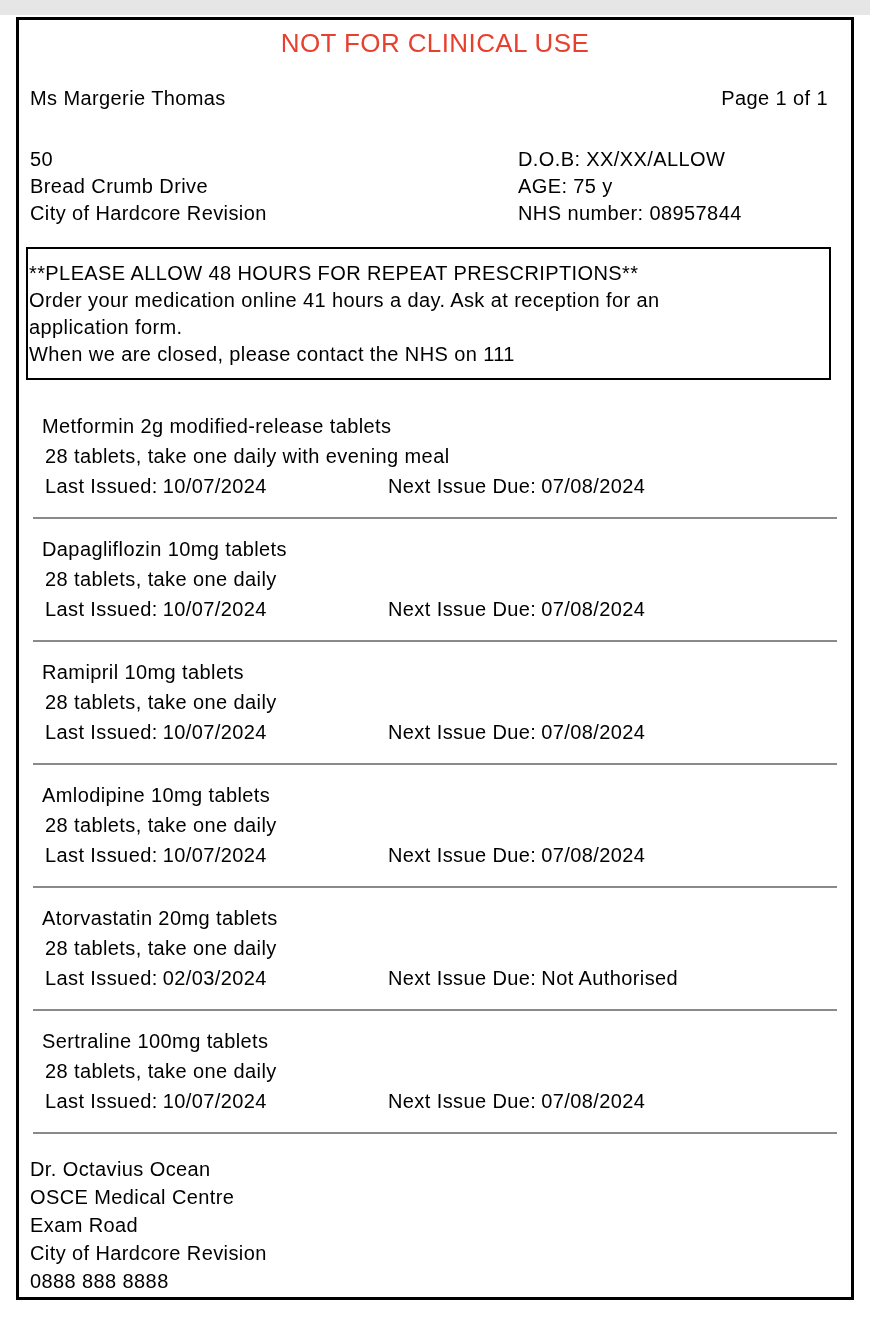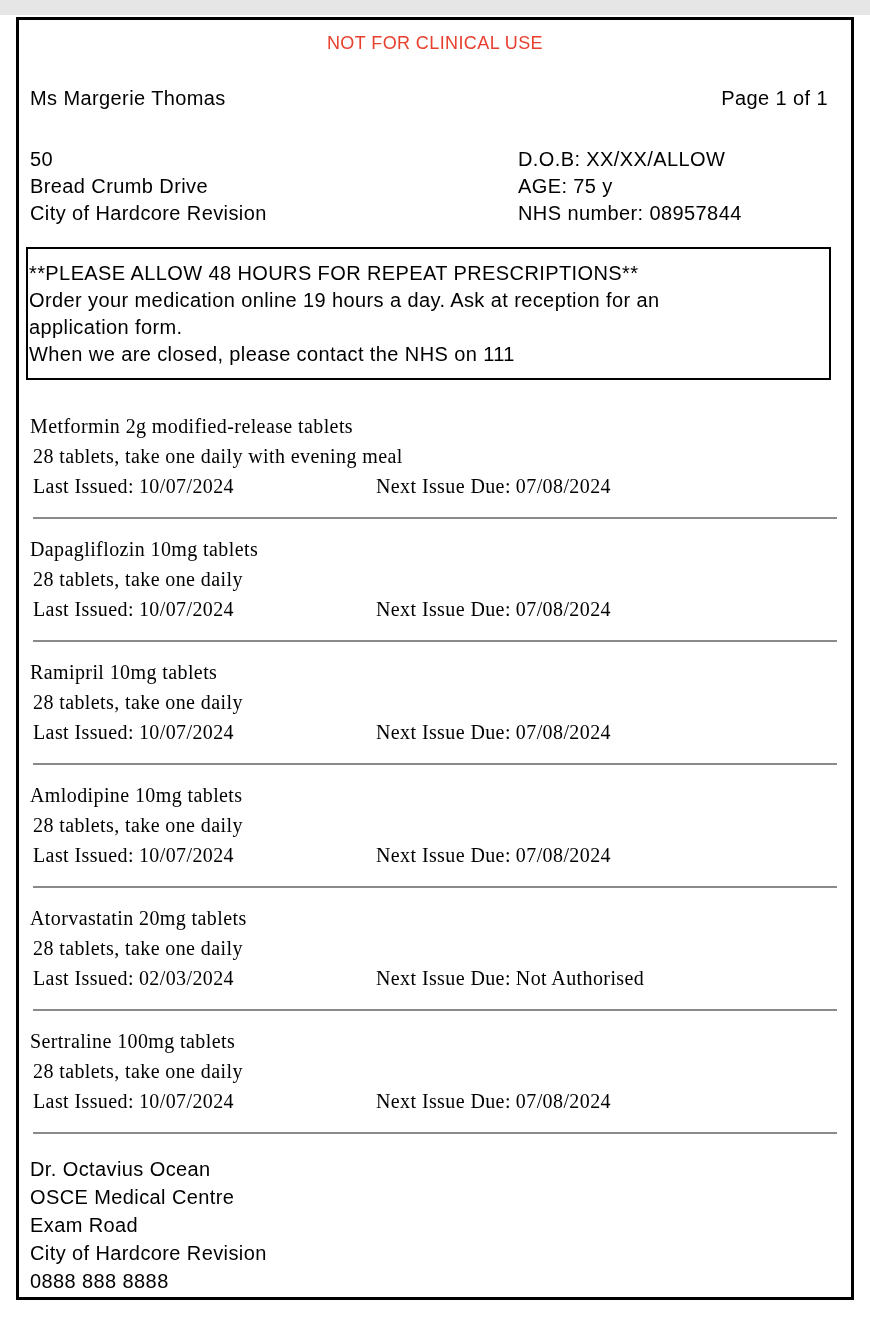--- a/index.html
+++ b/index.html
@@ -14,39 +14,39 @@
   }
   .canvas { position:absolute; left:0; top:0; width:870px; height:1318px; background:#fff; overflow:hidden; }
   .page {
     position:absolute; left:16px; top:17px;
     width:832px; height:1277px;
     border:3px solid #000; background:#fff;
     box-sizing:content-box;
   }
   .red-title {
     margin-top:9px; text-align:center;
-    font-size:18px; line-height:28px;
+    font-size:26px; line-height:28px;
     color:#e8402f;
   }
   .header-row {
     display:flex; justify-content:space-between;
     margin:28px 23px 0 11px;
   }
   .info-row { display:flex; margin:34px 0 0 11px; }
   .address { width:488px; }
   .address div, .demographics div { line-height:27px; }
   .notice-box {
     margin:20px 0 0 7px;
     width:791px;
     border:2px solid #000;
     padding:11px 9px 10px 1px;
   }
   .notice-body { max-width:700px; }
   .meds { margin-top:16px; }
-  .med-block { padding:15px 0 16px 0;font-family:Liberation Serif, serif; }
+  .med-block { padding:15px 0 16px 12px; }
   .med-name { padding-left:11px; line-height:30px; }
   .med-dir, .med-dates { padding-left:14px; line-height:30px; }
   .last-issued { display:inline-block; width:343px; }
   .lbl { display:inline; }
   .val { margin-left:5px; }
   .divider { height:2px; background:#8a8a8a; margin:0 14px; }
   .footer { margin:21px 0 0 11px; line-height:28px; }
   .page-gap {
     position:absolute; left:0; top:1303;
     width:870px; height:15px;
@@ -74,21 +74,21 @@
       </div>
       <div class="demographics">
         <div>D.O.B: XX/XX/ALLOW</div>
         <div>AGE: 75 y</div>
         <div>NHS number: 08957844</div>
       </div>
     </div>
 
     <div class="notice-box">
       <div class="notice-heading">**PLEASE ALLOW 48 HOURS FOR REPEAT PRESCRIPTIONS**</div>
-      <div class="notice-body">Order your medication online 19 hours a day. Ask at reception for an application form.</div>
+      <div class="notice-body">Order your medication online 41 hours a day. Ask at reception for an application form.</div>
       <div class="notice-closed">When we are closed, please contact the NHS on 111</div>
     </div>
 
     <div class="meds">
 
       <div class="med-block">
         <div class="med-name">Metformin 2g modified-release tablets</div>
         <div class="med-dir">28 tablets, take one daily with evening meal</div>
         <div class="med-dates">
           <span class="last-issued"><span class="lbl">Last Issued:</span><span class="val">10/07/2024</span></span><span class="next-due"><span class="lbl">Next Issue Due:</span><span class="val">07/08/2024</span></span>

